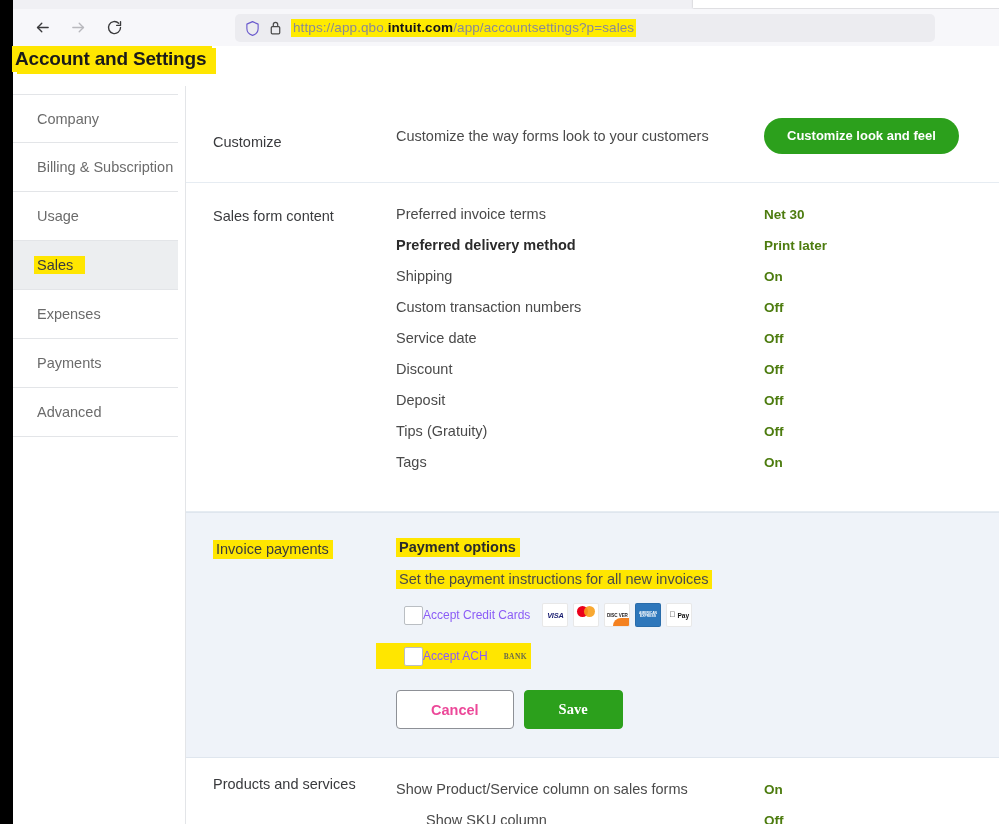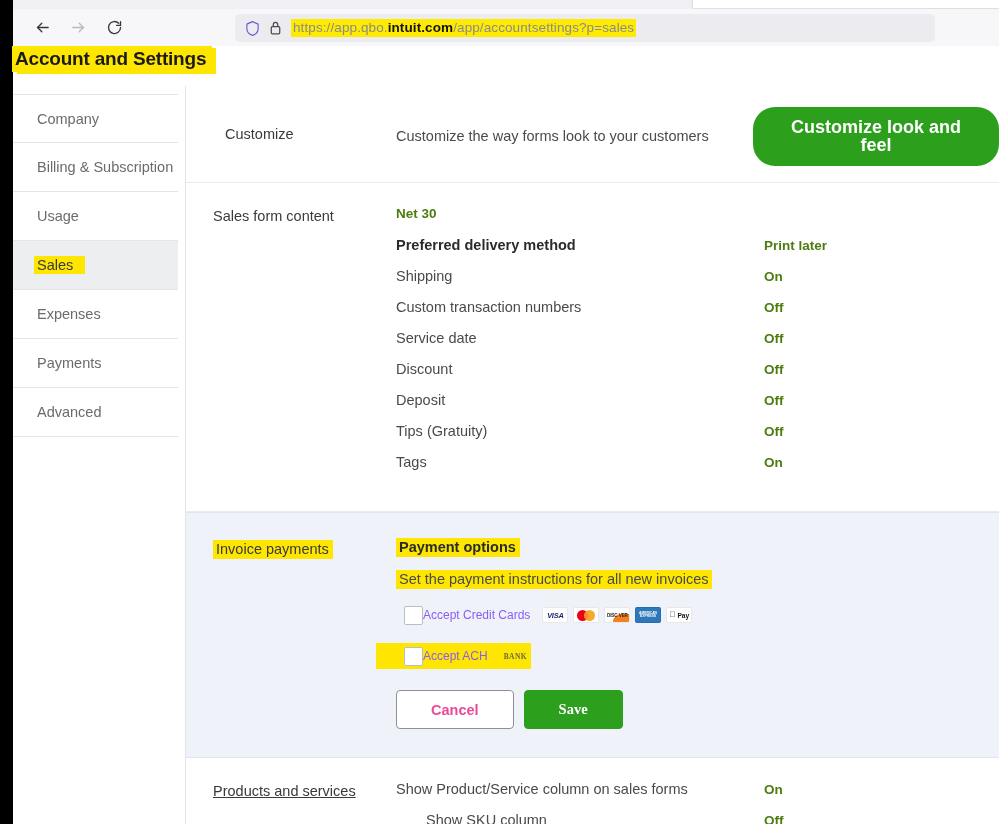--- a/index.html
+++ b/index.html
@@ -148,21 +148,21 @@
 
   
   .customize-row {
     display: flex; align-items: center; margin-left: 210px;
     height: 40px;
   }
   .customize-row .desc { width: 368px; font-size: 14.5px; color: #4a4a4a; }
   .btn-pill {
     background: #2ca01c; color: #fff;
     border: none; border-radius: 22px;
-    font-size: 18px; font-weight: 600;
+    font-size: 13px; font-weight: 600;
     padding: 11px 23px 12px;
     cursor: pointer;
     font-family: "Liberation Sans", sans-serif;
     line-height: 1;
   }
 
   
   .mark { background: #ffe600; padding: 1px 4px 2px 3px; }
 
   .pay-head {
@@ -195,21 +195,21 @@
     border: 1px solid #babec3;
     background: #fff; border-radius: 2px;
     flex: none; cursor: pointer;
   }
   .chk-label {
     font-size: 12px; color: #8b5cf6;
     white-space: nowrap;
   }
   .card-logos { display: flex; align-items: center; gap: 5px; margin-left: 12px; }
   .card-logo {
-    width: 26px; height: 16px; border-radius: 2px;
+    width: 26px; height: 24px; border-radius: 2px;
     display: flex; align-items: center; justify-content: center;
     font-size: 5.6px; font-weight: 700; color: #fff;
     overflow: hidden; position: relative;
     border: 1px solid rgba(0,0,0,.09);
   }
   .lg-visa { background:#fff; color:#1a1f71; font-size:7.4px; font-style: italic; letter-spacing:-.2px; }
   .lg-mc { background:#fff; }
   .lg-mc .c1, .lg-mc .c2 { position:absolute; width:11px; height:11px; border-radius:50%; top:2px; }
   .lg-mc .c1 { background:#eb001b; left:3px; }
   .lg-mc .c2 { background:#f79e1b; left:10px; opacity:.9; }
@@ -308,31 +308,32 @@
         <span class="hl">Payments</span>
       </div>
       <div class="side-item">
         <span class="hl">Advanced</span>
       </div>
     </div>
 
     <div class="main">
 
       <div class="section plain" style="padding-top:30px;padding-bottom:26px;">
-        <div class="sec-title" style="top:40px;margin-left:12px;">Customize</div>
+        <div class="sec-title" style="top:48px;">Customize</div>
         <div class="customize-row">
           <div class="desc">Customize the way forms look to your customers</div>
           <button class="btn-pill">Customize look and feel</button>
         </div>
       </div>
 
       <div class="section plain" style="padding-top:23px;padding-bottom:26px;">
         <div class="sec-title" style="top:25px;">Sales form content</div>
         <div class="rows">
           <div class="row">
+            <div class="label">Preferred invoice terms</div>
             <div class="value">Net 30</div>
           </div>
           <div class="row">
             <div class="label bold">Preferred delivery method</div>
             <div class="value">Print later</div>
           </div>
           <div class="row">
             <div class="label">Shipping</div>
             <div class="value">On</div>
           </div>
@@ -405,21 +406,21 @@
           </div>
 
           <div class="btn-row">
             <button class="btn-cancel">Cancel</button>
             <button class="btn-save">Save</button>
           </div>
         </div>
       </div>
 
       <div class="section plain" style="padding-top:23px;padding-bottom:30px;">
-        <div class="sec-title" style="top:25px;text-decoration:underline;">Products and services</div>
+        <div class="sec-title" style="top:18px;">Products and services</div>
         <div class="rows">
           <div class="row">
             <div class="label">Show Product/Service column on sales forms</div>
             <div class="value">On</div>
           </div>
           <div class="row">
             <div class="label indent">Show SKU column</div>
             <div class="value">Off</div>
           </div>
 

